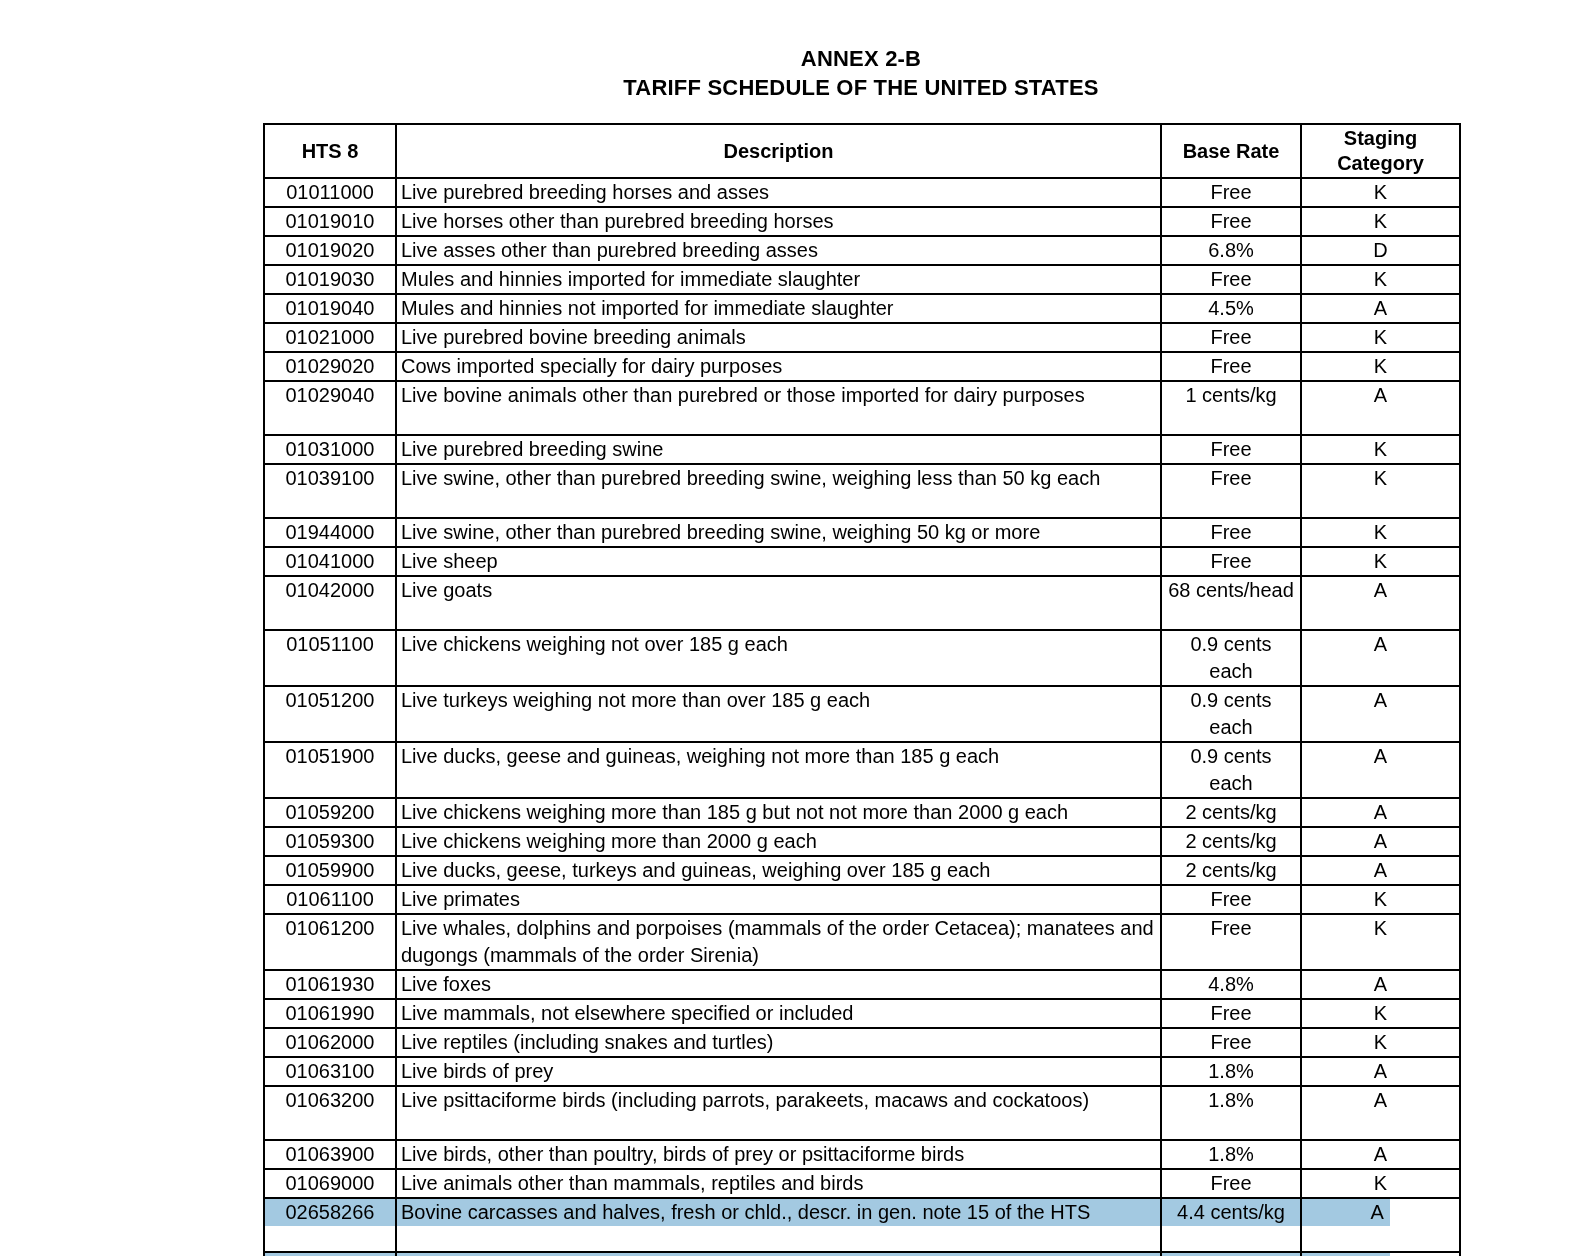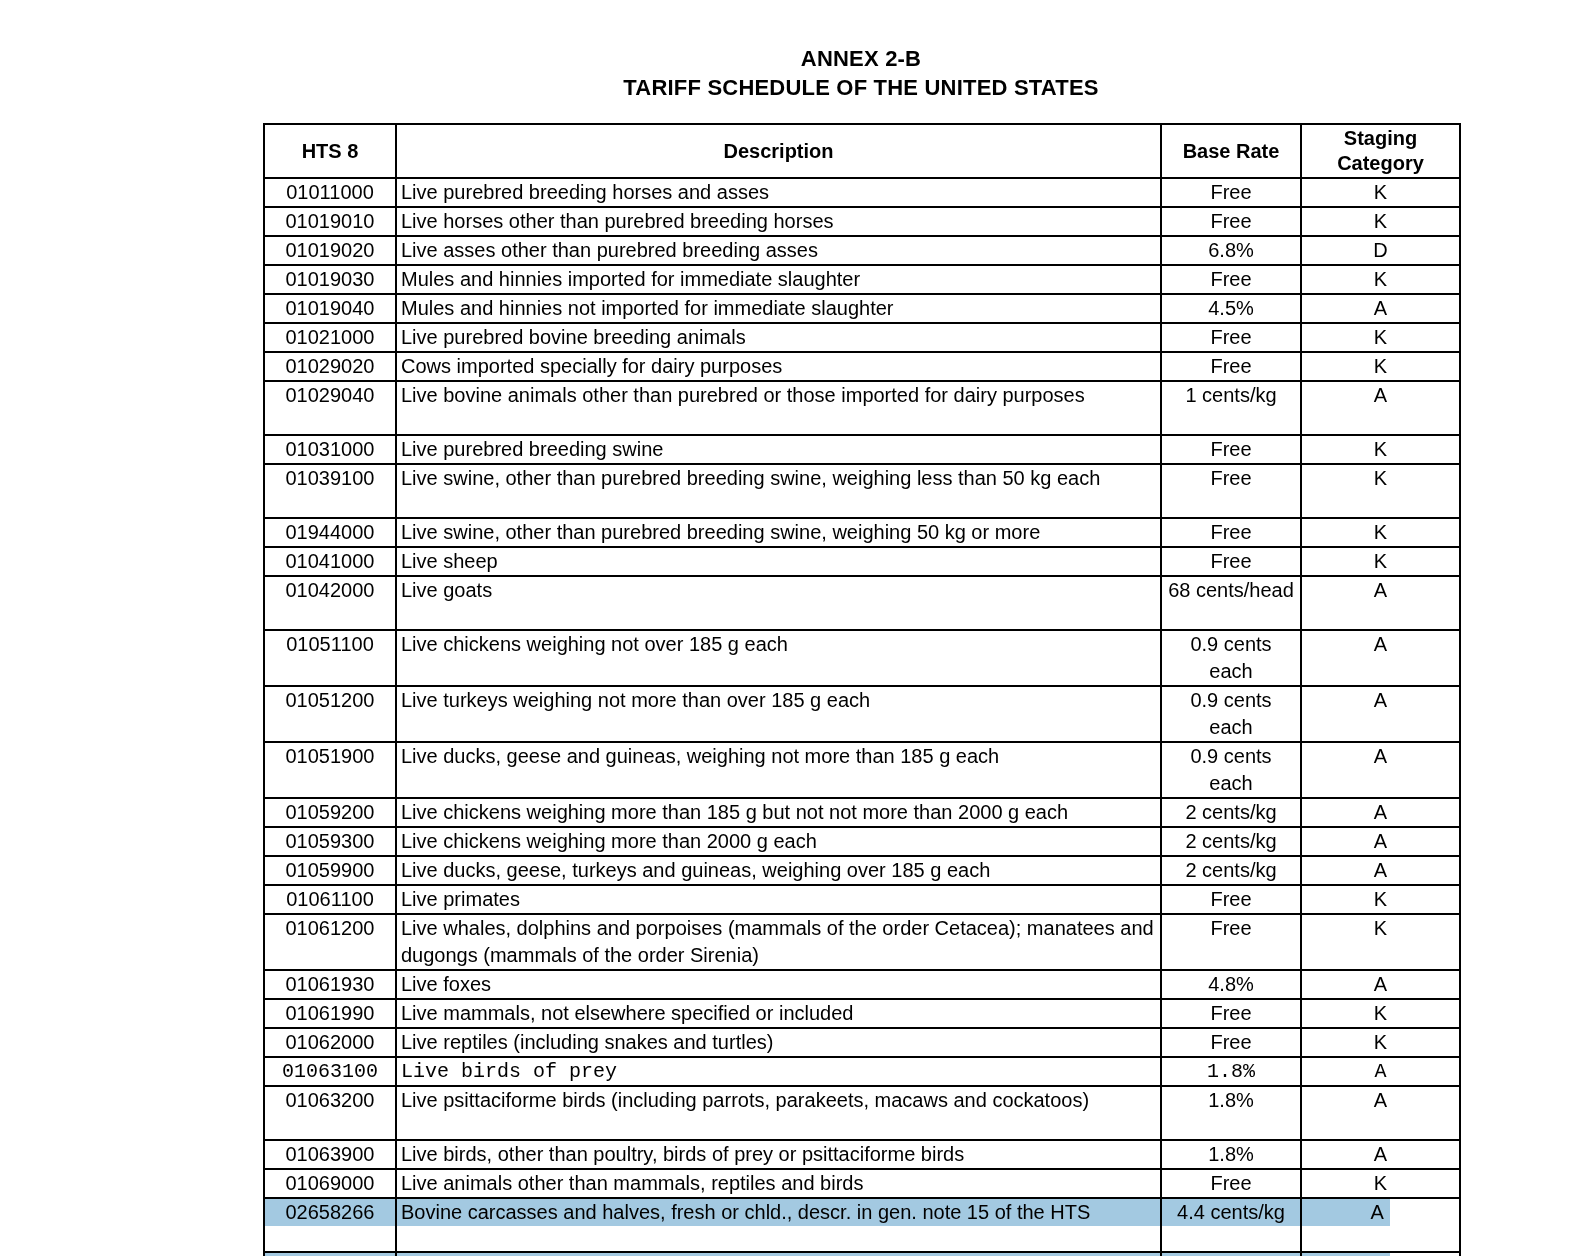--- a/index.html
+++ b/index.html
@@ -431,21 +431,21 @@
         <td class="c-desc">
           <div class="hl">Live reptiles (including snakes and turtles)</div>
         </td>
         <td class="c-rate">
           <div class="hl">Free</div>
         </td>
         <td class="c-stage">
           <div class="hl">K</div>
         </td>
       </tr>
-      <tr style="height: 27px; font-family: Liberation Mono, monospace;">
+      <tr style="height: 27px;">
         <td class="c-hts">
           <div class="hl">01063100</div>
         </td>
         <td class="c-desc">
           <div class="hl">Live birds of prey</div>
         </td>
         <td class="c-rate">
           <div class="hl">1.8%</div>
         </td>
         <td class="c-stage">

